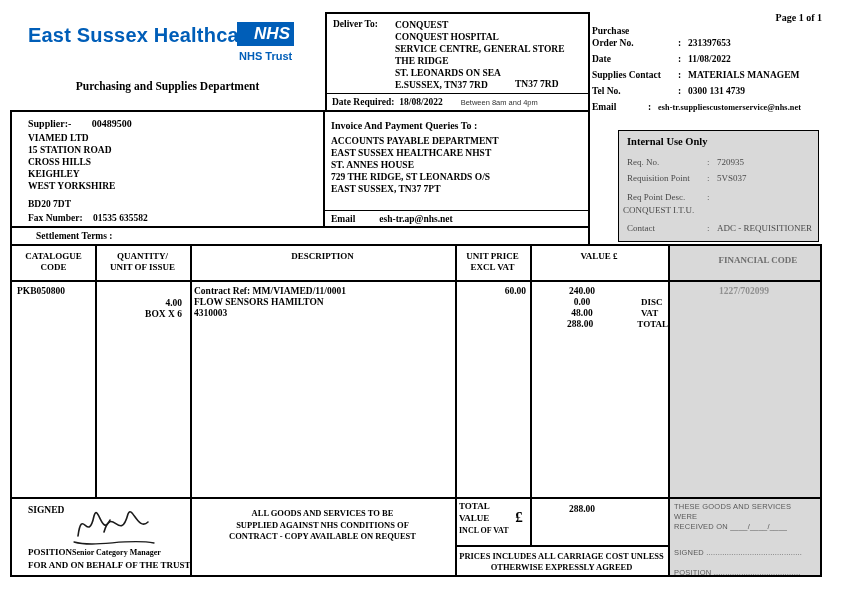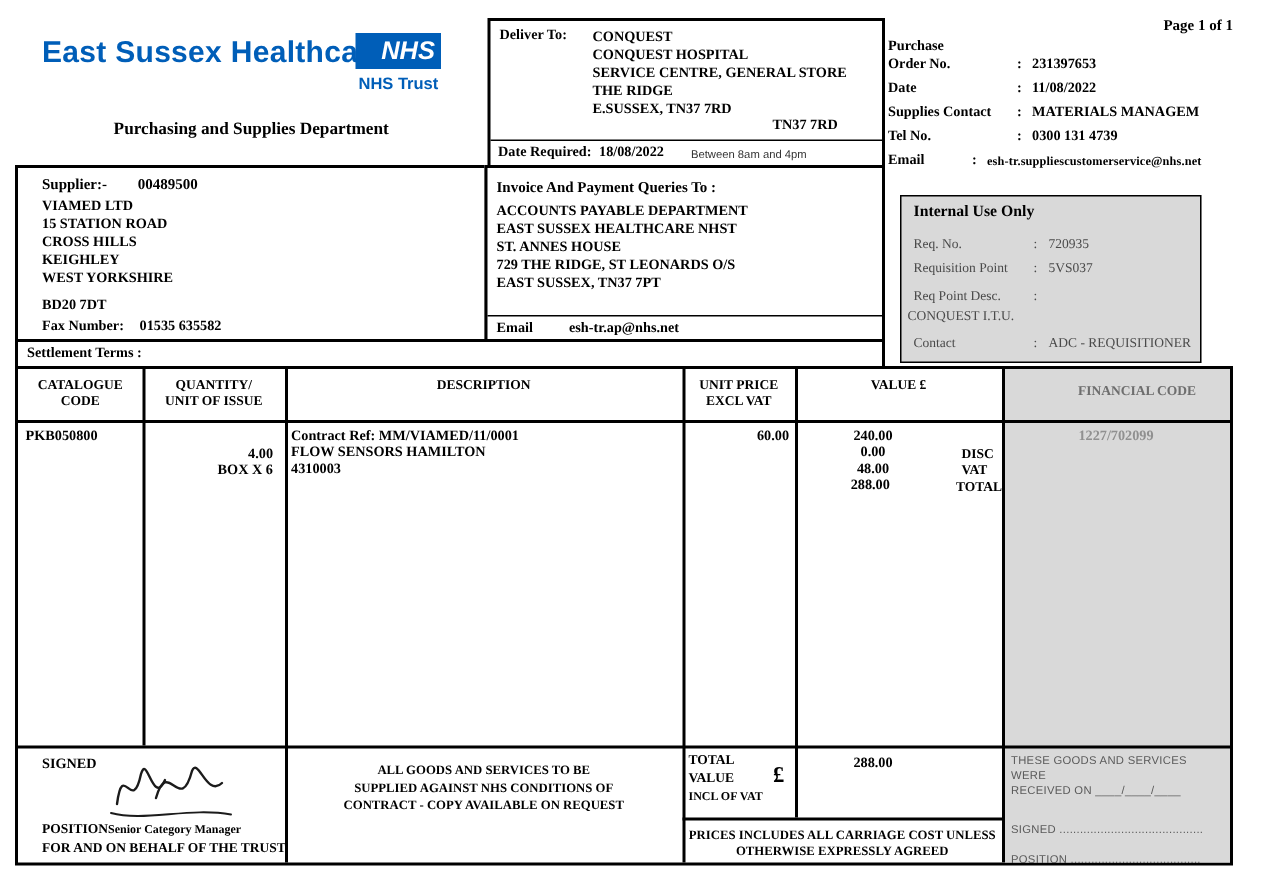--- a/index.html
+++ b/index.html
@@ -71,20 +71,21 @@
   <div class="abs trust" style="left:239px; top:50px;">NHS Trust</div>
   <div class="abs dept" style="left:10px; top:80px;">Purchasing and Supplies Department</div>
 
   <div class="abs box" style="left:325px; top:12px; width:265px; height:100px;">
     <div class="abs t95" style="left:6px; top:5px;">Deliver To:</div>
     <div class="abs t95 lh12" style="left:68px; top:5px;">
       <div>CONQUEST</div>
       <div>CONQUEST HOSPITAL</div>
       <div>SERVICE CENTRE,  GENERAL STORE</div>
       <div>THE RIDGE</div>
+      <div>ST. LEONARDS ON SEA</div>
       <div>E.SUSSEX, TN37 7RD</div>
     </div>
     <div class="abs t95" style="left:188px; top:65px;">TN37 7RD</div>
     <div class="abs" style="left:0; right:0; bottom:0; height:17px; border-top:1.5px solid #000; display:flex; align-items:center; padding-left:5px;">
       <span class="t95">Date Required:</span>
       <span class="t95" style="margin-left:5px;">18/08/2022</span>
       <span class="sans-sm" style="margin-left:18px;">Between 8am and 4pm</span>
     </div>
   </div>
 
@@ -146,21 +147,21 @@
       <div>ST. ANNES HOUSE</div>
       <div>729 THE RIDGE, ST LEONARDS O/S</div>
       <div>EAST SUSSEX, TN37 7PT</div>
     </div>
     <div class="abs" style="left:0; right:0; bottom:0; height:16px; border-top:1.5px solid #000; display:flex; align-items:center; padding-left:6px;">
       <span class="t95">Email</span>
       <span class="t95" style="margin-left:24px;text-align:center;">esh-tr.ap@nhs.net</span>
     </div>
   </div>
 
-  <div class="abs thinbox internal" style="left:600px; top:130px; width:201px; height:112px;">
+  <div class="abs thinbox internal" style="left:618px; top:130px; width:201px; height:112px;">
     <div class="abs" style="left:8px; top:5px; font-size:10.5px;">Internal Use Only</div>
     <div class="abs iu-row" style="left:8px; top:26px; width:212px;">
       <span class="lbl">Req. No.</span>
       <span class="colon"></span>
       <span>720935</span>
     </div>
     <div class="abs iu-row" style="left:8px; top:42px; width:212px;">
       <span class="lbl">Requisition Point</span>
       <span class="colon"></span>
       <span>5VS037</span>
@@ -172,21 +173,21 @@
     <div class="abs iu-row" style="left:4px; top:74px; width:216px;">
       <span>CONQUEST I.T.U.</span>
     </div>
     <div class="abs iu-row" style="left:8px; top:92px; width:212px;">
       <span class="lbl">Contact</span>
       <span class="colon"></span>
       <span>ADC - REQUISITIONER</span>
     </div>
   </div>
 
-  <div class="abs box" style="left:10px; top:226px; width:580px; height:20px; display:flex; align-items:center; padding-left:6px;">
+  <div class="abs box" style="left:10px; top:226px; width:580px; height:20px; display:flex; align-items:center; padding-left:24px;">
     <span class="t95">Settlement Terms :</span>
   </div>
 
   <div class="abs box" style="left:10px; top:244px; width:812px; height:333px;">
 
     <div class="gray-col" style="left:656px; top:0; width:152px; height:329px;"></div>
 
     <div class="vline" style="left:83px;  top:0; height:251px;"></div>
     <div class="vline" style="left:178px; top:0; height:329px;"></div>
     <div class="vline" style="left:443px; top:0; height:329px;"></div>

